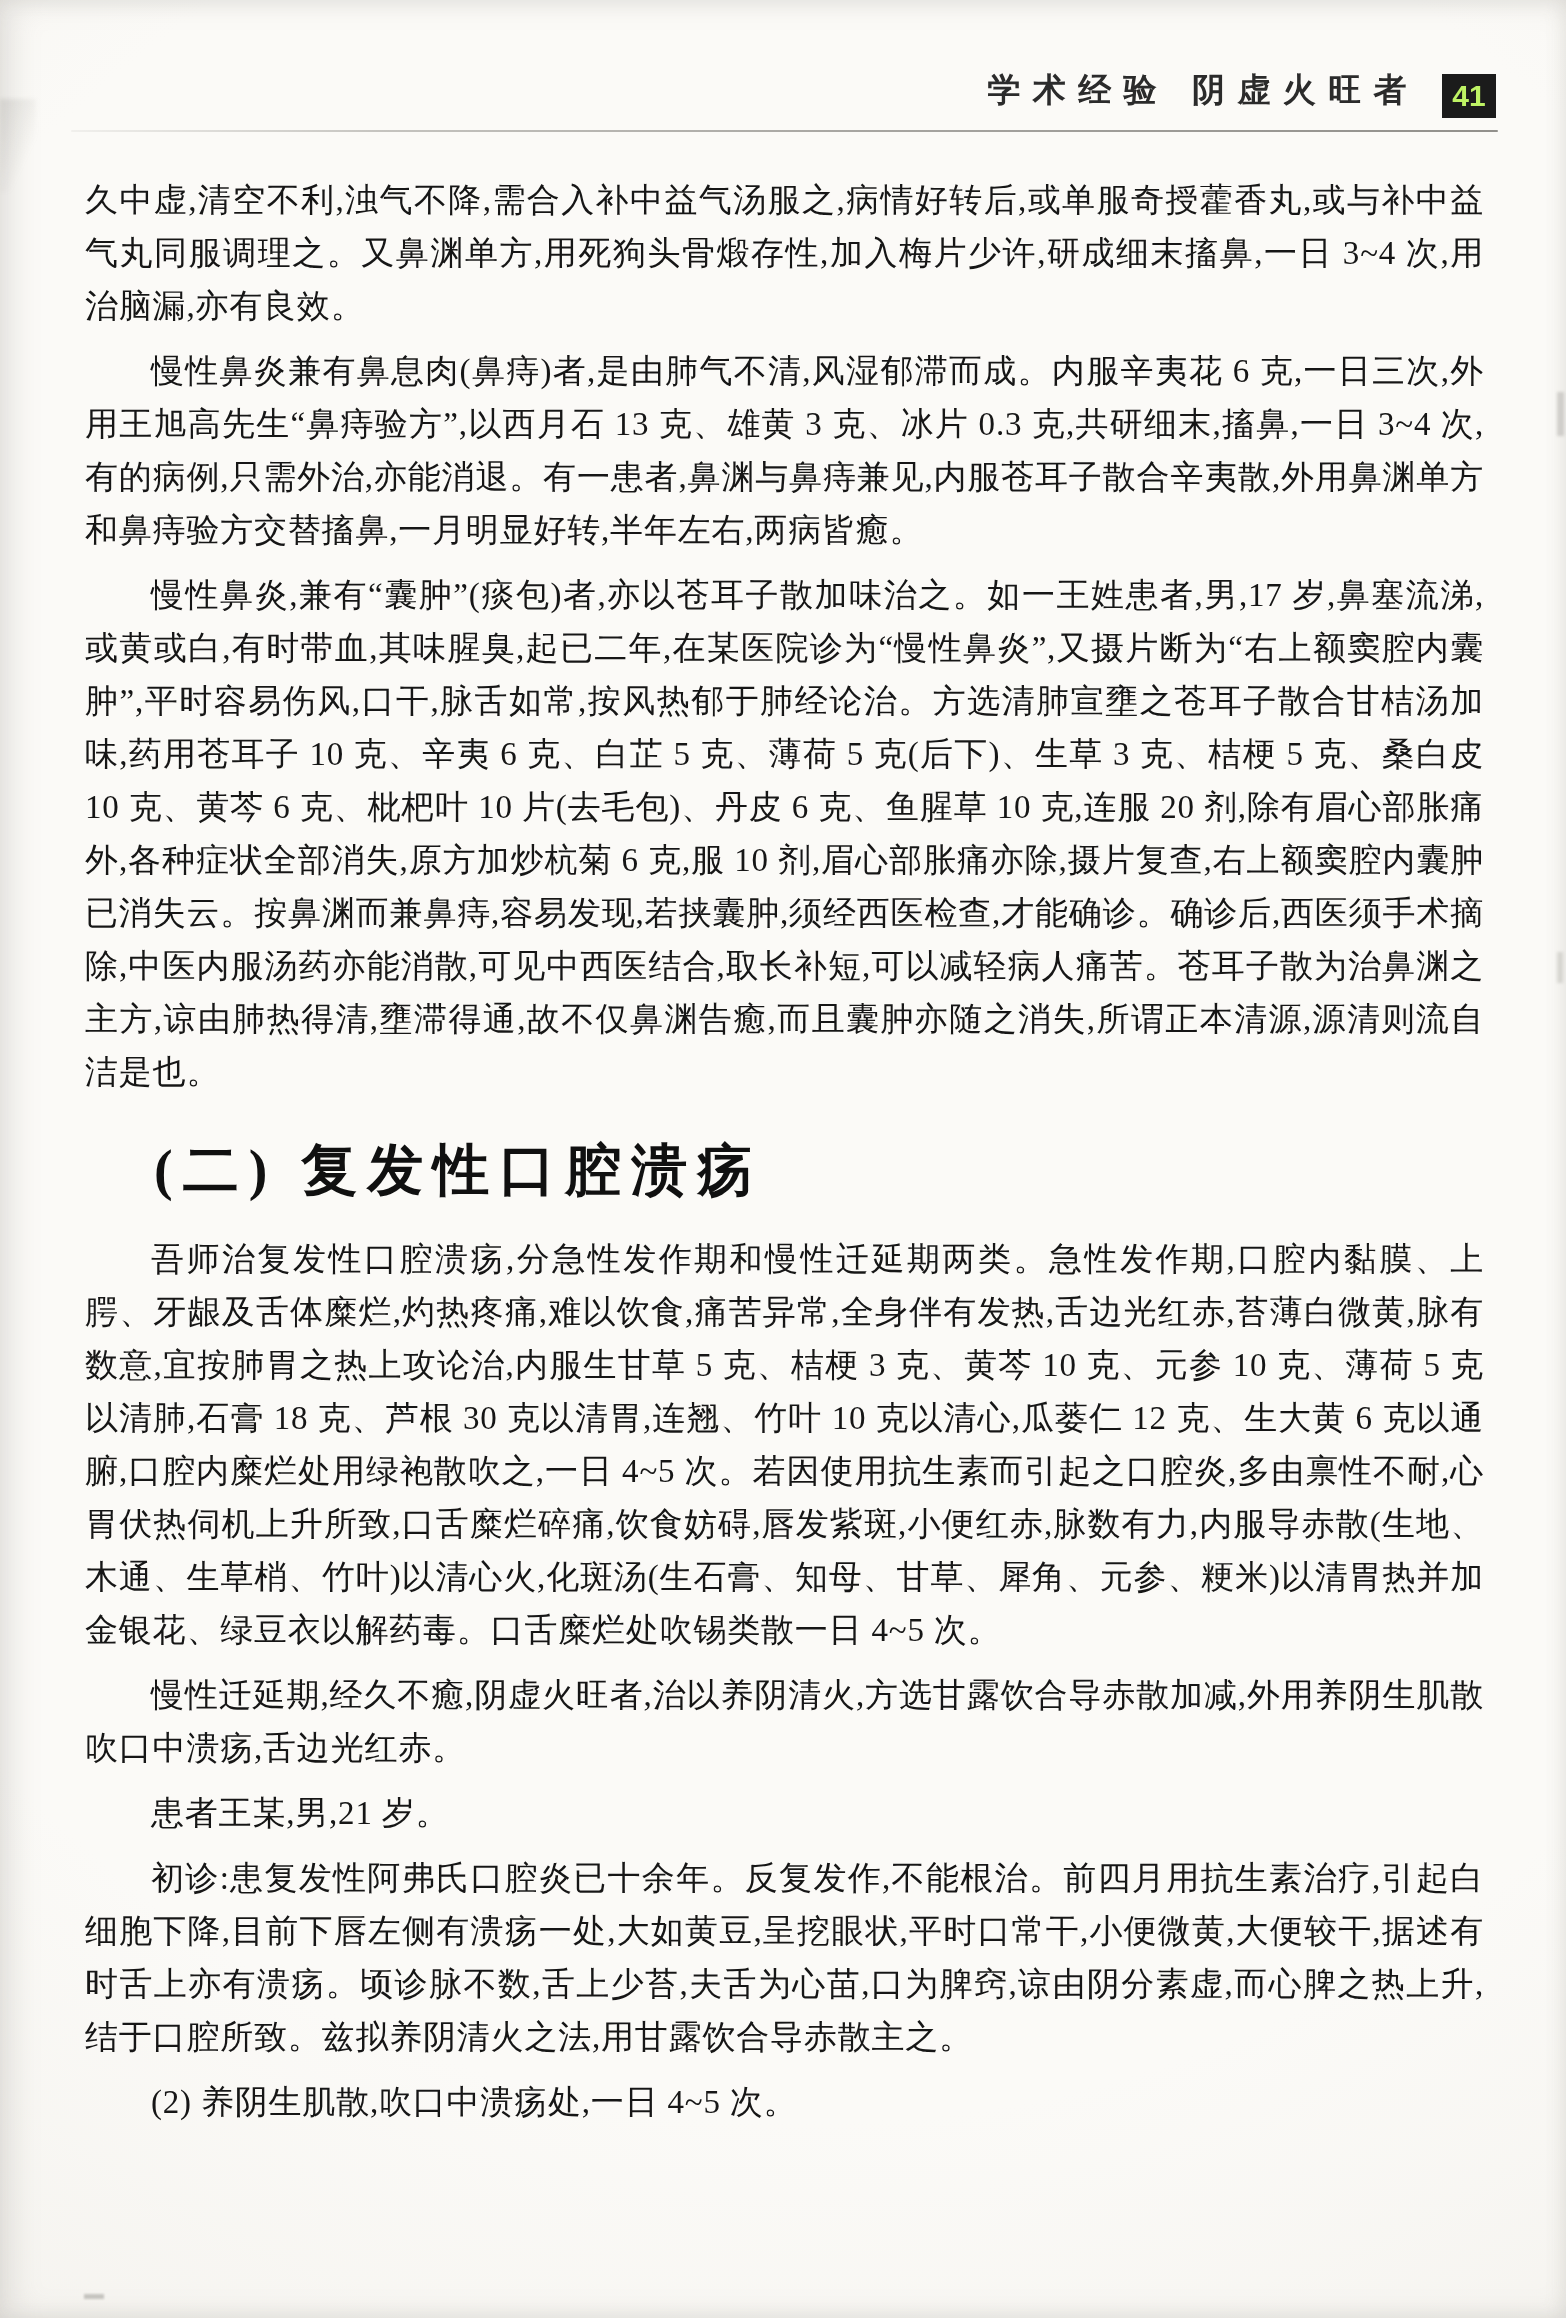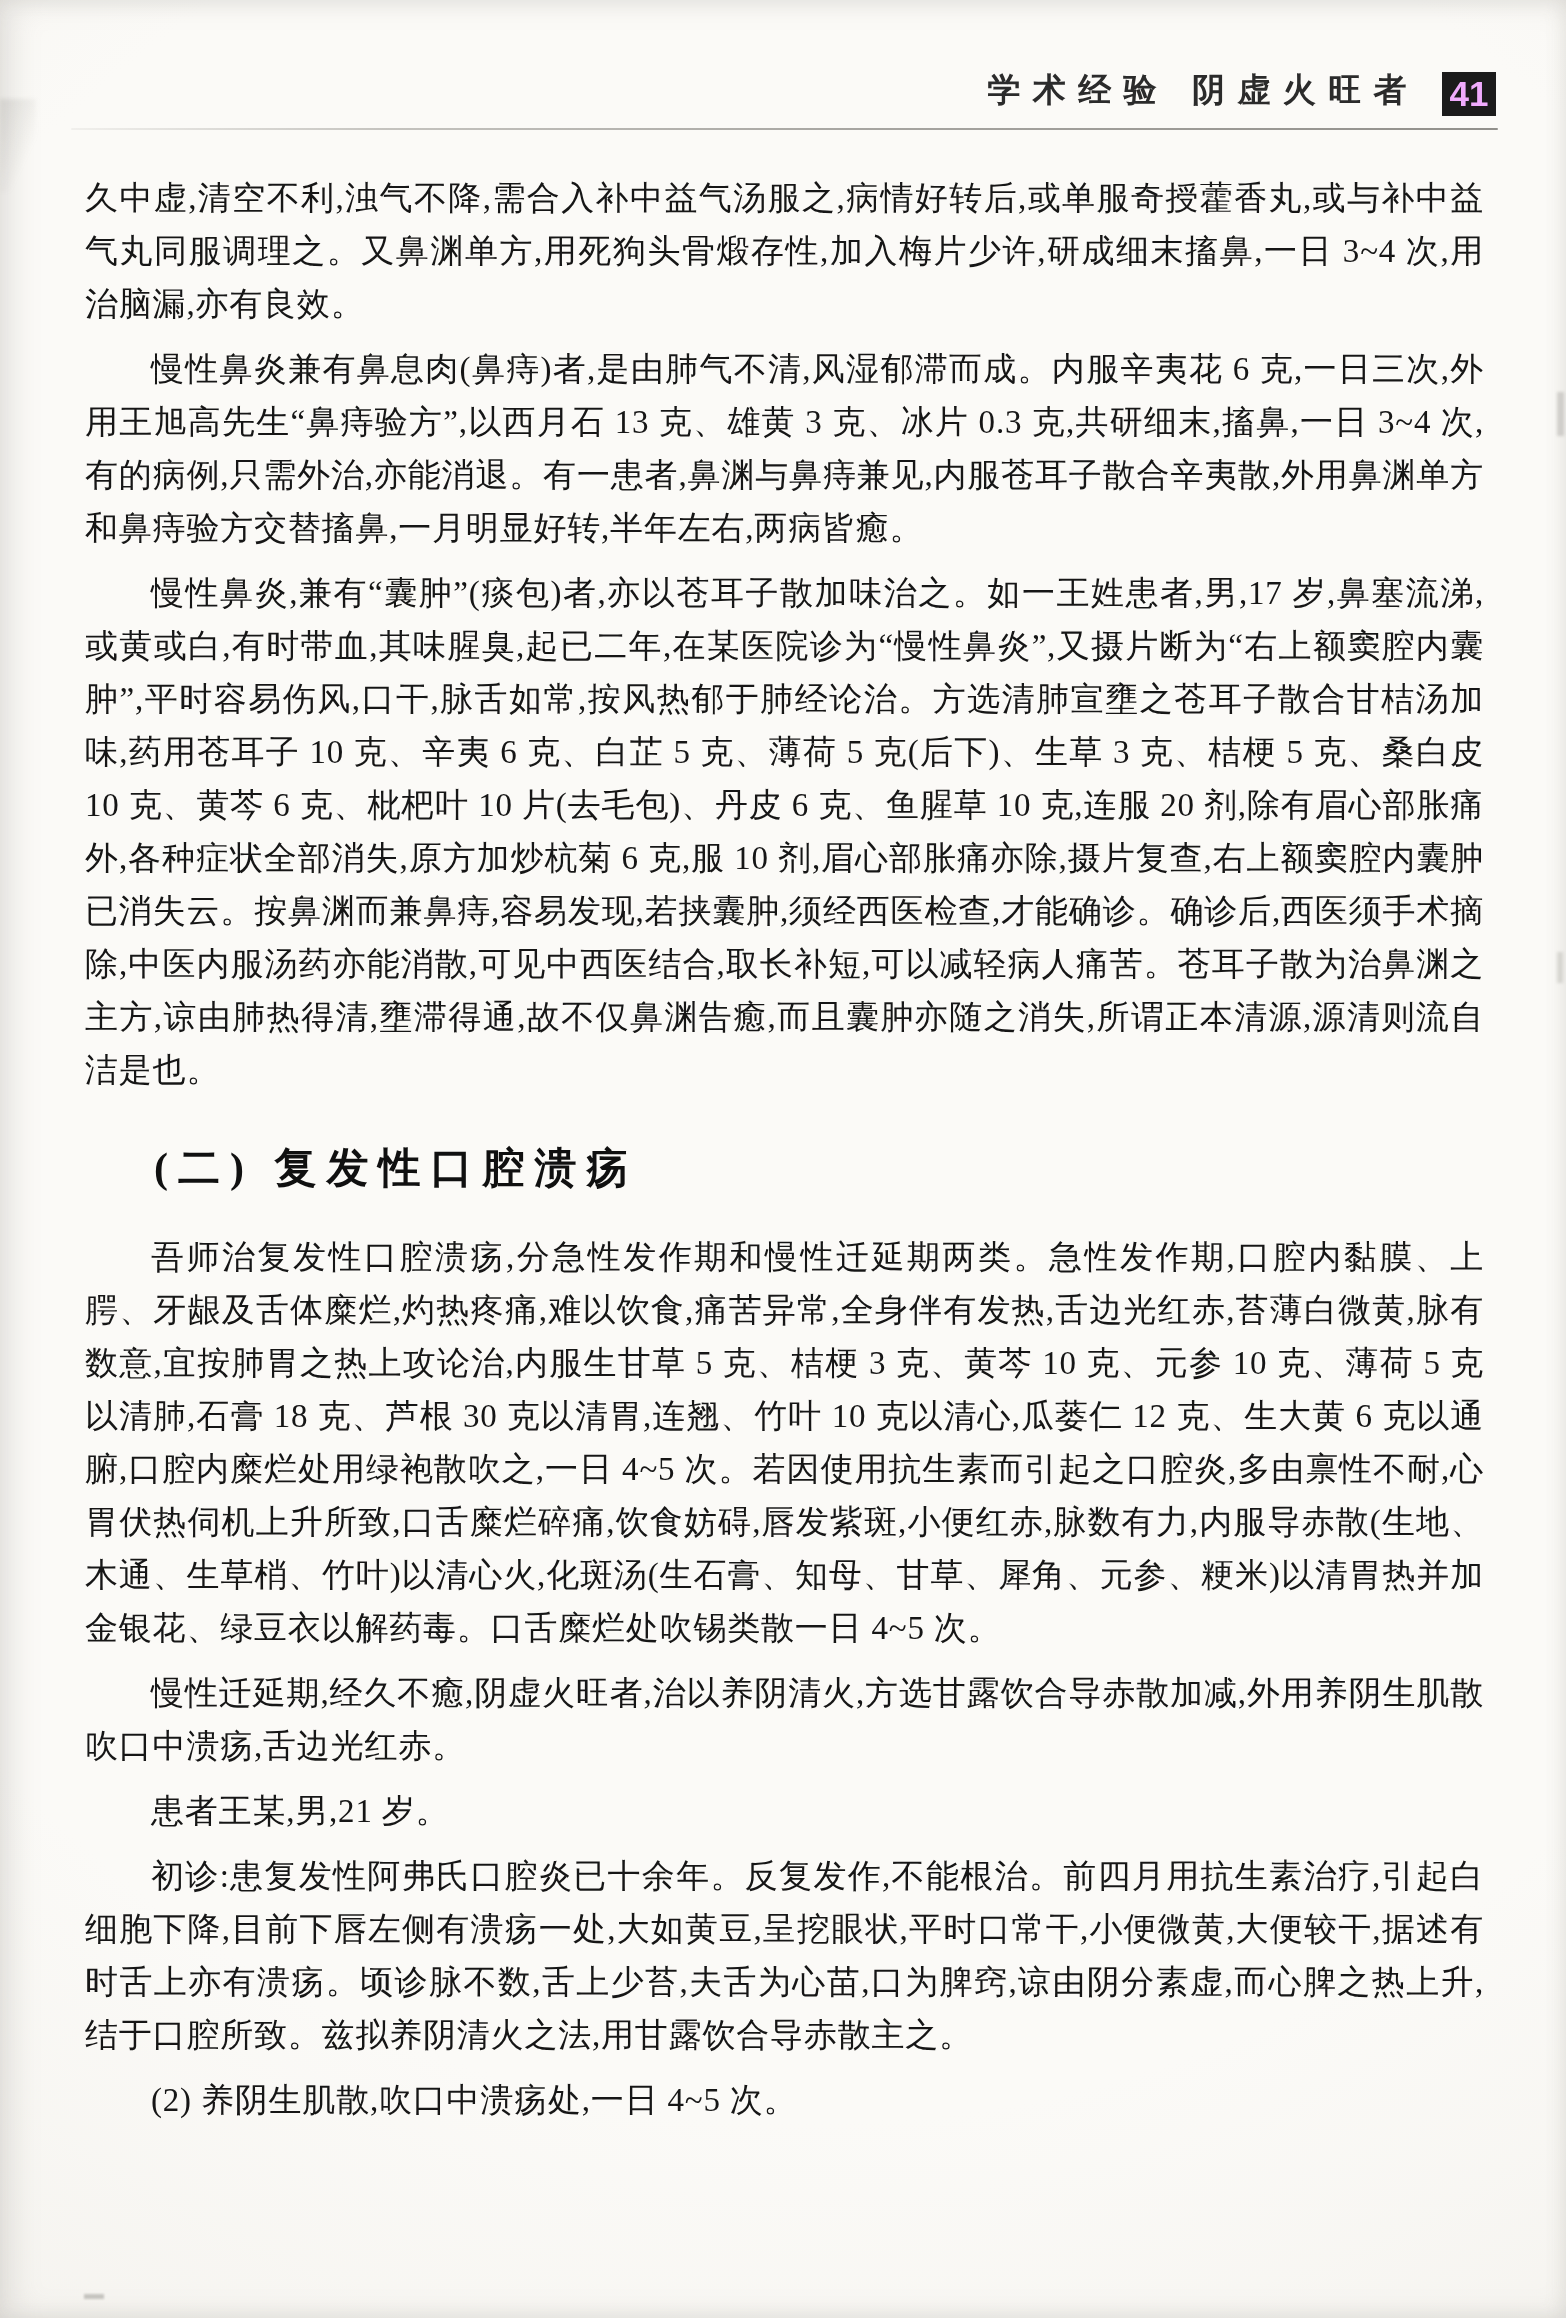--- a/index.html
+++ b/index.html
@@ -26,22 +26,22 @@
     font-weight:600;
     letter-spacing:12.4px;
     color:#2b2b2b;
   }
   .running-head .sep{display:inline-block;width:23px;}
   .page-num{
     display:inline-block;
     vertical-align:-4.7px;
     margin-left:23px;
     width:54px;height:44px;line-height:44px;
-    background:#1b1b1b;color:#f0abfc;
-    font-size:35px;font-weight:bold;letter-spacing:0;
+    background:#1b1b1b;color:#bef264;
+    font-size:30px;font-weight:bold;letter-spacing:0;
     text-align:center;
     font-family:"Liberation Sans","DejaVu Sans",sans-serif;
   }
   .header-rule{
     margin:12.4px 68px 0 71px;
     height:2.3px;
     background:linear-gradient(to right,
       rgba(150,148,142,.10), rgba(130,128,122,.45) 22%,
       rgba(115,113,108,.62) 55%, rgba(105,103,98,.72));
     border-radius:1.6px;
@@ -55,21 +55,21 @@
     text-align:justify;
   }
   .body-text p{
     margin:12px;
     text-indent:2em;
   }
   .body-text p.no-indent{text-indent:0;}
   .section-heading{
     margin:44px 0 36px 0;
     padding-left:81px;
-    font-size:42px;
+    font-size:56px;
     line-height:54px;
     font-weight:700;
     letter-spacing:10px;
     text-indent:0;
     color:#101010;
   }
   
   .artifact{position:absolute;pointer-events:none;}
   .a1{left:0;top:99px;width:36px;height:93px;
       background:linear-gradient(115deg, rgba(120,118,112,.18), rgba(120,118,112,0) 70%);

